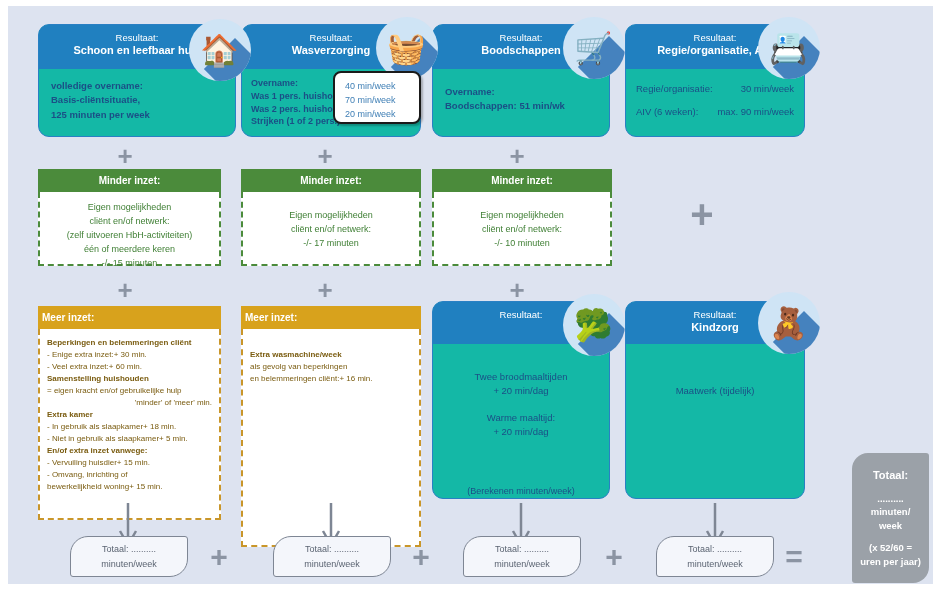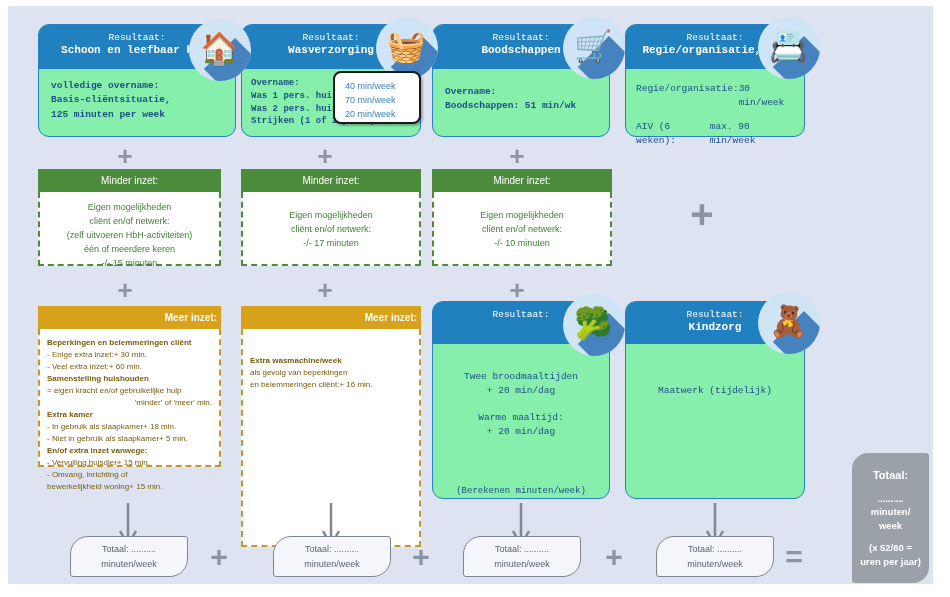--- a/index.html
+++ b/index.html
@@ -12,25 +12,24 @@
   #canvas {
     position: absolute;
     left: 8px; top: 6px;
     width: 925px; height: 578px;
     background: #dde3f0;
   }
 
   
   .card {
     position: absolute;
-    background: #86efac;
+    background: #14b8a6;
     border: 1.5px solid #2980c4;
     border-radius: 11px;
     overflow: visible;
-    font-family: Liberation Mono, monospace;
   }
   .card-head {
     background: #2080c0;
     color: #ffffff;
     border-radius: 9px 9px 0 0;
     text-align: center;
     padding: 7px 4px 7px 4px;
     line-height: 1.25;
     position: relative;
     z-index: 1;
@@ -79,42 +78,42 @@
     padding: 7px 10px;
     z-index: 5;
     box-shadow: 2px 2px 2px rgba(0,0,0,.25);
   }
 
   
   .gcard { position: absolute; }
   .gcard-head {
     background: #4b8b3b;
     color: #ffffff;
-    font-size: 10px; font-weight: 400;
+    font-size: 10px; font-weight: 700;
     text-align: center;
     padding: 6px 4px;
   }
   .gcard-body {
     background: #ffffff;
     border: 2px dashed #4b8b3b;
     border-top: none;
     color: #3f7f34;
     font-size: 9px;
     line-height: 1.55;
     text-align: center;
     padding: 9px 6px 6px;
   }
 
   
   .ocard { position: absolute; }
   .ocard-head {
     background: #d8a21c;
     color: #ffffff;
     font-size: 10px; font-weight: 700;
-    text-align: right;
+    text-align: left;
     padding: 6px 4px;
   }
   .ocard-body {
     background: #ffffff;
     border: 2px dashed #c9962a;
     border-top: none;
     color: #7a5c10;
     font-size: 8px;
     line-height: 1.5;
     padding: 8px 7px;
@@ -284,21 +283,21 @@
   </div>
 
   <div class="plus" style="left:676px; top:190px; width:36px; height:36px; font-size:40px;">+</div>
 
   <div class="plus" style="left:105px; top:272px; width:24px; height:24px; font-size:26px;">+</div>
   <div class="plus" style="left:305px; top:272px; width:24px; height:24px; font-size:26px;">+</div>
   <div class="plus" style="left:497px; top:272px; width:24px; height:24px; font-size:26px;">+</div>
 
   <div class="ocard" style="left:30px; top:300px; width:183px;">
     <div class="ocard-head">Meer inzet:</div>
-    <div class="ocard-body" style="height:138px;">
+    <div class="ocard-body" style="height:191px;">
       <div class="hdr">Beperkingen en belemmeringen cliënt</div>
       <div class="row">
         <span class="lbl">- Enige extra inzet:</span>
         <span class="val">+  30 min.</span>
       </div>
       <div class="row">
         <span class="lbl">- Veel extra inzet:</span>
         <span class="val">+  60 min.</span>
       </div>
       <div class="hdr">Samenstelling huishouden</div>
@@ -321,21 +320,21 @@
       <div>- Omvang, inrichting of</div>
       <div class="row">
         <span class="lbl">  bewerkelijkheid woning</span>
         <span class="val">+  15 min.</span>
       </div>
     </div>
   </div>
 
   <div class="ocard" style="left:233px; top:300px; width:180px;">
     <div class="ocard-head">Meer inzet:</div>
-    <div class="ocard-body" style="height:218px; padding-top:26px;">
+    <div class="ocard-body" style="height:218px; padding-top:20px;">
       <div class="hdr">Extra wasmachine/week</div>
       <div> als gevolg van beperkingen</div>
       <div class="row">
         <span class="lbl"> en belemmeringen cliënt:</span>
         <span class="val">+  16 min.</span>
       </div>
     </div>
   </div>
 
   <div class="card" style="left:424px; top:295px; width:178px; height:198px;">

